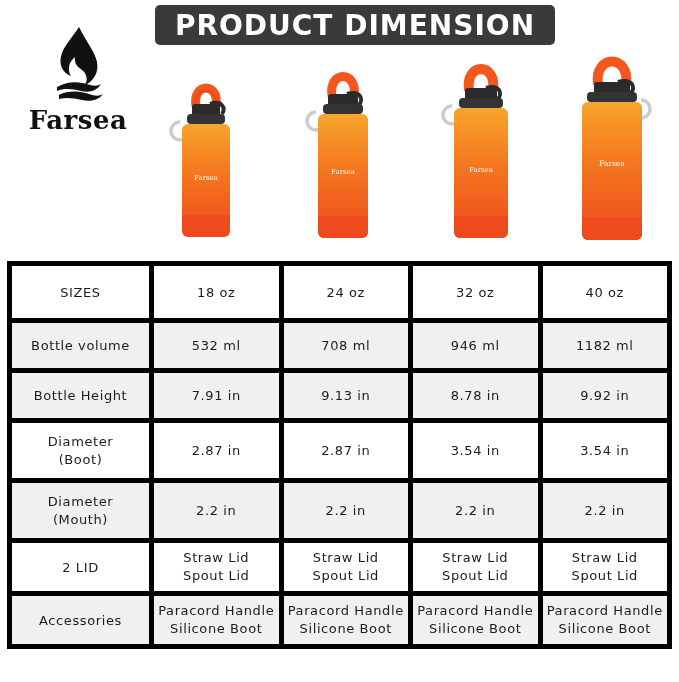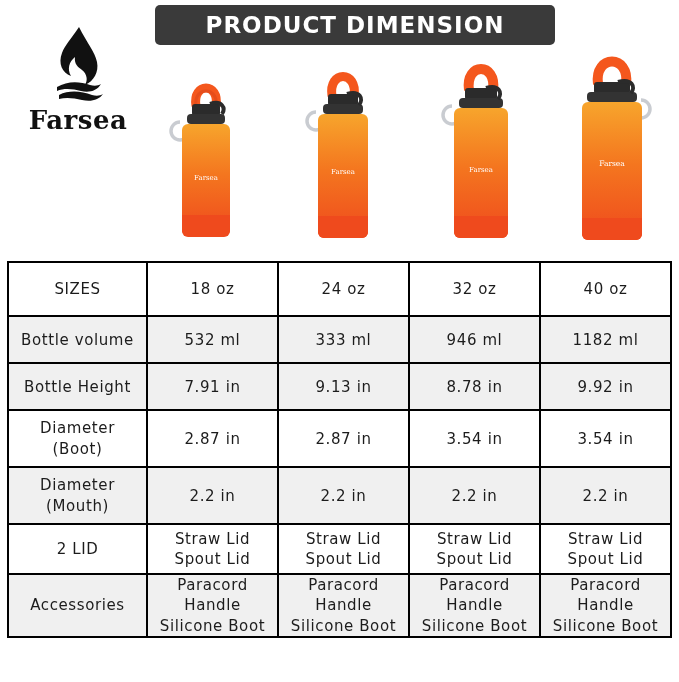--- a/index.html
+++ b/index.html
@@ -13,21 +13,21 @@
   
   #header{
     position:absolute;left:0;top:0;width:679px;height:255px;
   }
   #title-banner{
     position:absolute;left:155px;top:5px;width:400px;height:40px;
     background:#3a3a3a;border-radius:5px;
     display:flex;align-items:center;justify-content:center;
   }
   #title-text{
-    color:#ffffff;font-size:23px;font-weight:bold;letter-spacing:1px;
+    color:#ffffff;font-size:28px;font-weight:bold;letter-spacing:1px;
     font-family:"DejaVu Sans", sans-serif;
   }
   #brand{
     position:absolute;left:18px;top:25px;width:120px;
     display:flex;flex-direction:column;align-items:center;
   }
   #brand-mark{width:58px;height:78px;}
   #brand-name{
     font-size:26px;font-weight:bold;color:#111;letter-spacing:0.5px;margin-top:2px;
     font-family:"DejaVu Serif", serif;
@@ -36,24 +36,24 @@
   .bottle{position:absolute;}
   .bottle svg{display:block;}
   
   #spec-table{
     position:absolute;left:7px;top:261px;
     width:665px;
     border-collapse:collapse;
     table-layout:fixed;
   }
   #spec-table td{
-    border:2px solid #000000;
+    border:5px solid #000000;
     text-align:center;
     vertical-align:middle;
-    font-size:15px;
+    font-size:13px;
     color:#1c1c1c;
     padding:0 2px;
     letter-spacing:0.6px;
     font-family:"DejaVu Sans", sans-serif;
   }
   #spec-table td.label{
     width:133px;
   }
   .row-h-head td{height:52px;}
   .row-h-1 td{height:45px;}
@@ -178,21 +178,21 @@
       <td class="label head-sizes">SIZES</td>
       <td class="head-size-val">18 oz</td>
       <td class="head-size-val">24 oz</td>
       <td class="head-size-val">32 oz</td>
       <td class="head-size-val">40 oz</td>
     </tr>
 
     <tr class="row-h-1 shade">
       <td class="label">Bottle  volume</td>
       <td>532 ml</td>
-      <td>333 ml</td>
+      <td>708 ml</td>
       <td>946 ml</td>
       <td>1182 ml</td>
     </tr>
 
 
     <tr class="row-h-1 shade">
       <td class="label">Bottle Height</td>
       <td>7.91 in</td>
       <td>9.13 in</td>
       <td>8.78 in</td>

